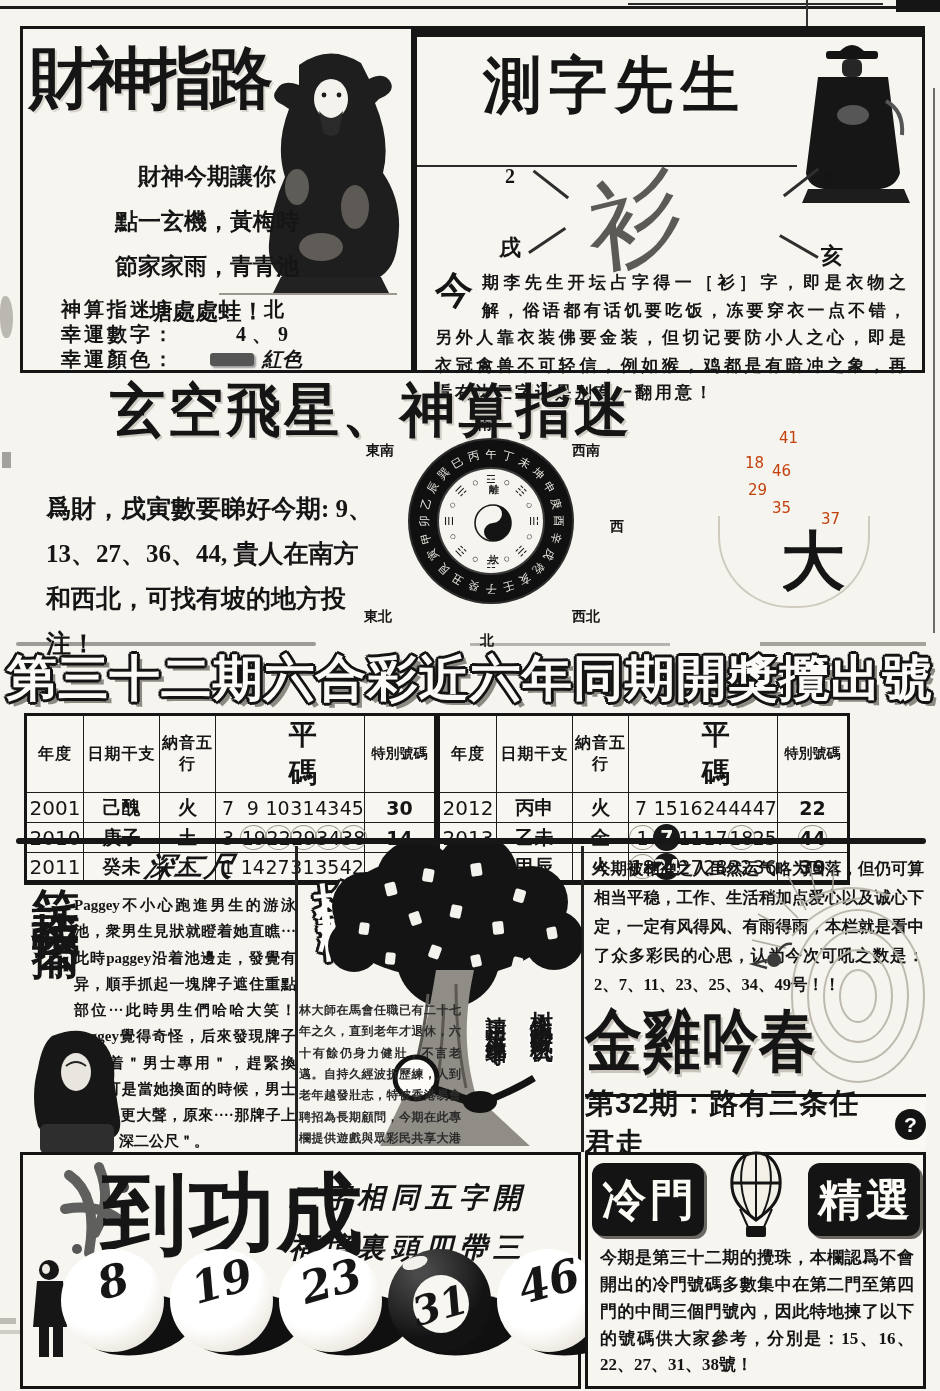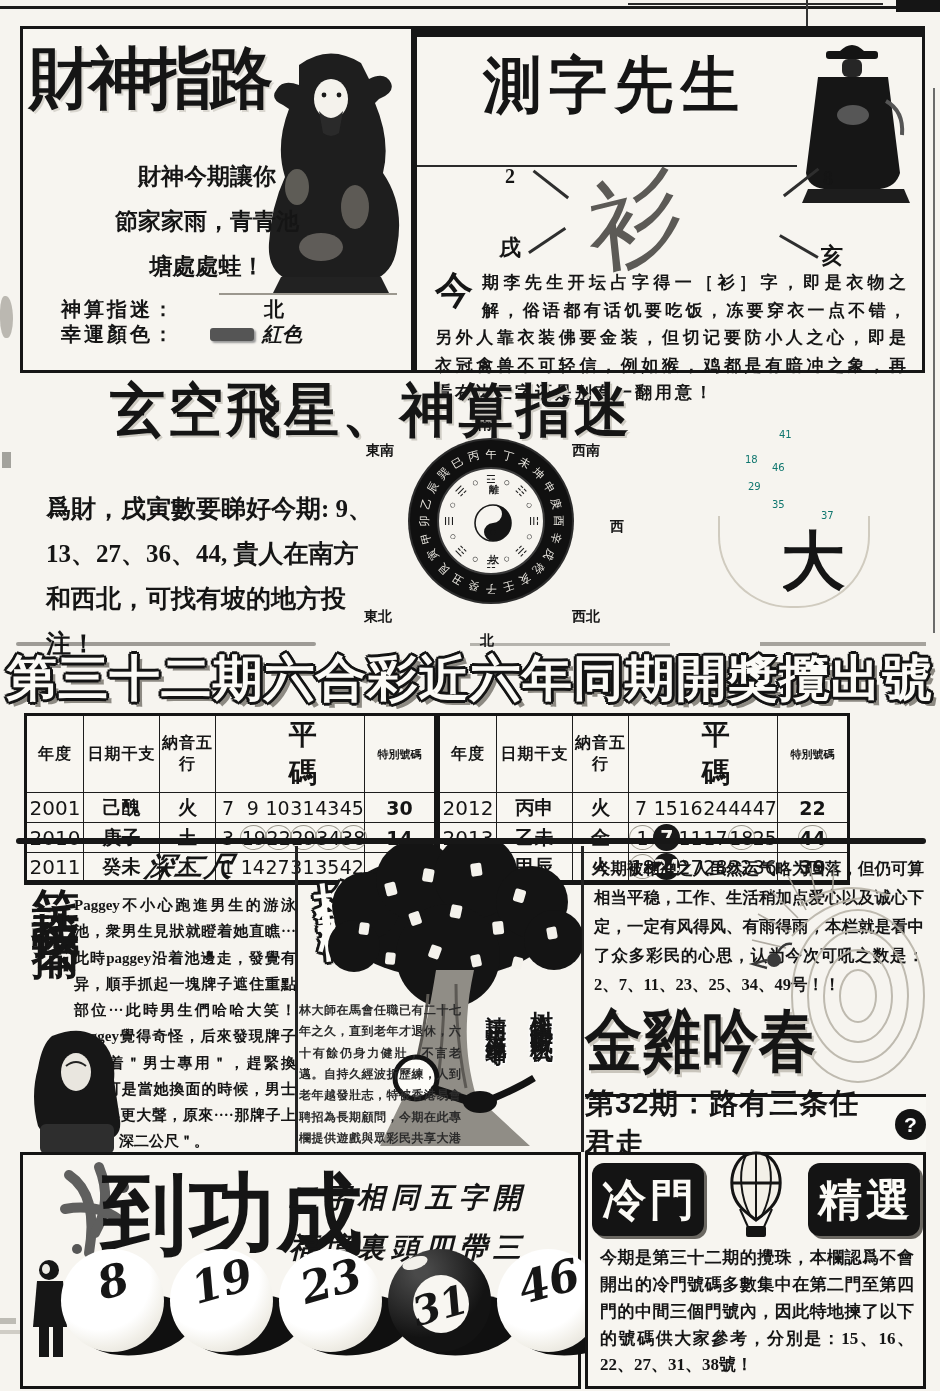--- a/index.html
+++ b/index.html
@@ -74,21 +74,21 @@
 .cp-n{left:122px;top:216px;}
 .compass-circle{position:absolute;left:52px;top:24px;width:162px;height:162px;border-radius:50%;background:#101010;box-shadow:0 0 0 2px #2c2c2c;}
 .ring-ch{position:absolute;left:50%;top:50%;font-size:11px;color:#efece5;font-family:"Liberation Serif",serif;}
 .compass-inner{position:absolute;left:27px;top:27px;width:108px;height:108px;border-radius:50%;background:#f6f4ef;border:2px solid #3a3a3a;}
 .tri-ch{position:absolute;left:50%;top:50%;font-size:11px;color:#1d1d1d;}
 .inner-lbl{position:absolute;font-size:10px;color:#222;font-weight:700;}
 .il-top{left:50px;top:14px;}
 .il-bottom{left:50px;top:84px;}
 .yinyang{position:absolute;left:34px;top:34px;}
 .u-sketch{left:718px;top:516px;width:152px;height:92px;border:2px solid #ccc7ba;border-top:none;border-radius:0 0 72px 72px;opacity:.9;}
-.scatter{font-family:"DejaVu Sans",sans-serif;font-size:10px;color:#0f766e;}
+.scatter{font-family:"DejaVu Sans",sans-serif;font-size:15px;color:#c2410c;}
 .sn-1{left:779px;top:429px;}
 .sn-2{left:745px;top:454px;}
 .sn-3{left:772px;top:462px;}
 .sn-4{left:821px;top:467px;margin-top:43px;}
 .sn-5{left:748px;top:481px;}
 .sn-6{left:772px;top:499px;}
 .big-da{left:781px;top:518px;font-size:64px;font-weight:700;font-family:"Liberation Serif","DejaVu Serif",serif;}
 
 
 .history-title{left:10px;top:646px;width:920px;text-align:center;font-size:49px;font-weight:900;letter-spacing:1px;color:#fbfaf6;transform:scaleX(1.03);transform-origin:center;
@@ -97,21 +97,21 @@
 .htable{width:453px;border-collapse:collapse;table-layout:fixed;background:#f8f6f1;border:3px solid #151515;border-bottom-width:5px;}
 .htable th,.htable td{border-top:1.6px solid #1d1d1d;border-bottom:1.6px solid #1d1d1d;text-align:center;padding:0;}
 .htable th{height:33px;font-size:16px;font-weight:900;letter-spacing:1px;}
 .htable td{height:30px;}
 .c-year{width:58px;}
 .c-gz{width:76px;border-left:1.6px solid #1d1d1d;border-right:1.6px solid #1d1d1d;}
 .c-wx{width:56px;border-right:1.6px solid #1d1d1d;margin-left:44px;}
 .c-num{width:32px;}
 .c-sp{width:71px;border-left:1.6px solid #1d1d1d;font-weight:bold;}
 th.c-ping{font-size:28px;letter-spacing:2.6em;padding-left:2.6em;font-weight:900;}
-th.c-sp{font-size:11px;letter-spacing:0;}
+th.c-sp{font-size:14px;letter-spacing:0;}
 td.c-year{font-family:"DejaVu Sans";font-size:20px;}
 td.c-gz,td.c-wx{font-size:19px;font-weight:700;}
 td.c-num,td.c-sp{font-family:"DejaVu Sans";font-size:19px;}
 .num{display:inline-block;}
 .num.dark{min-width:27px;height:27px;line-height:27px;border-radius:50%;background:#191919;color:#f6f4ee;font-weight:700;}
 .num.light{min-width:27px;height:25px;line-height:25px;border-radius:50%;border:1.6px solid #9d998e;}
 
 
 .joke-vtitle{left:24px;top:852px;writing-mode:vertical-rl;font-size:45px;font-weight:900;font-family:"Liberation Serif","DejaVu Serif",serif;letter-spacing:12px;transform:scaleX(1.05);transform-origin:top left;}
 .joke-story-title{left:146px;top:848px;font-size:28px;font-weight:900;font-style:italic;font-family:"Liberation Serif",serif;transform:skewX(-14deg);letter-spacing:2px;}
@@ -183,28 +183,33 @@
       <path d="M68 74 q12 14 24 0 l-4 22 q-8 6 -16 0 z" fill="#2a2a2a"></path>
       <circle cx="73" cy="58" r="2.4" fill="#1a1a1a"></circle>
         <circle cx="88" cy="58" r="2.4" fill="#1a1a1a"></circle>
       <ellipse cx="46" cy="150" rx="12" ry="18" fill="#6e6b64" opacity=".8"></ellipse>
       <ellipse cx="104" cy="170" rx="14" ry="22" fill="#77746c" opacity=".7"></ellipse>
       <ellipse cx="70" cy="210" rx="22" ry="14" fill="#8a867e" opacity=".6"></ellipse>
       <path d="M30 240 h100 l8 16 h-116 z" fill="#222"></path>
     </svg>
     <div class="caishen-poem">
       <div>財神今期讓你</div>
+      <div>點一玄機，黃梅時</div>
       <div>節家家雨，青青池</div>
       <div>塘處處蛙！</div>
     </div>
     <div class="lucky">
       <div class="lucky-row" style="position:relative;">
         <div class="dir-line"></div>
         <span class="lucky-label">神算指迷：</span>
         <span class="lucky-value val-dir">北</span>
+      </div>
+      <div class="lucky-row">
+        <span class="lucky-label">幸運數字：</span>
+        <span class="lucky-value val-num">4、9</span>
       </div>
       <div class="lucky-row">
         <span class="lucky-label">幸運顏色：</span>
         <span class="smudge"></span>
         <span class="lucky-value val-color">紅色</span>
       </div>
     </div>
   </section>
 
   <section class="abs cezi">

